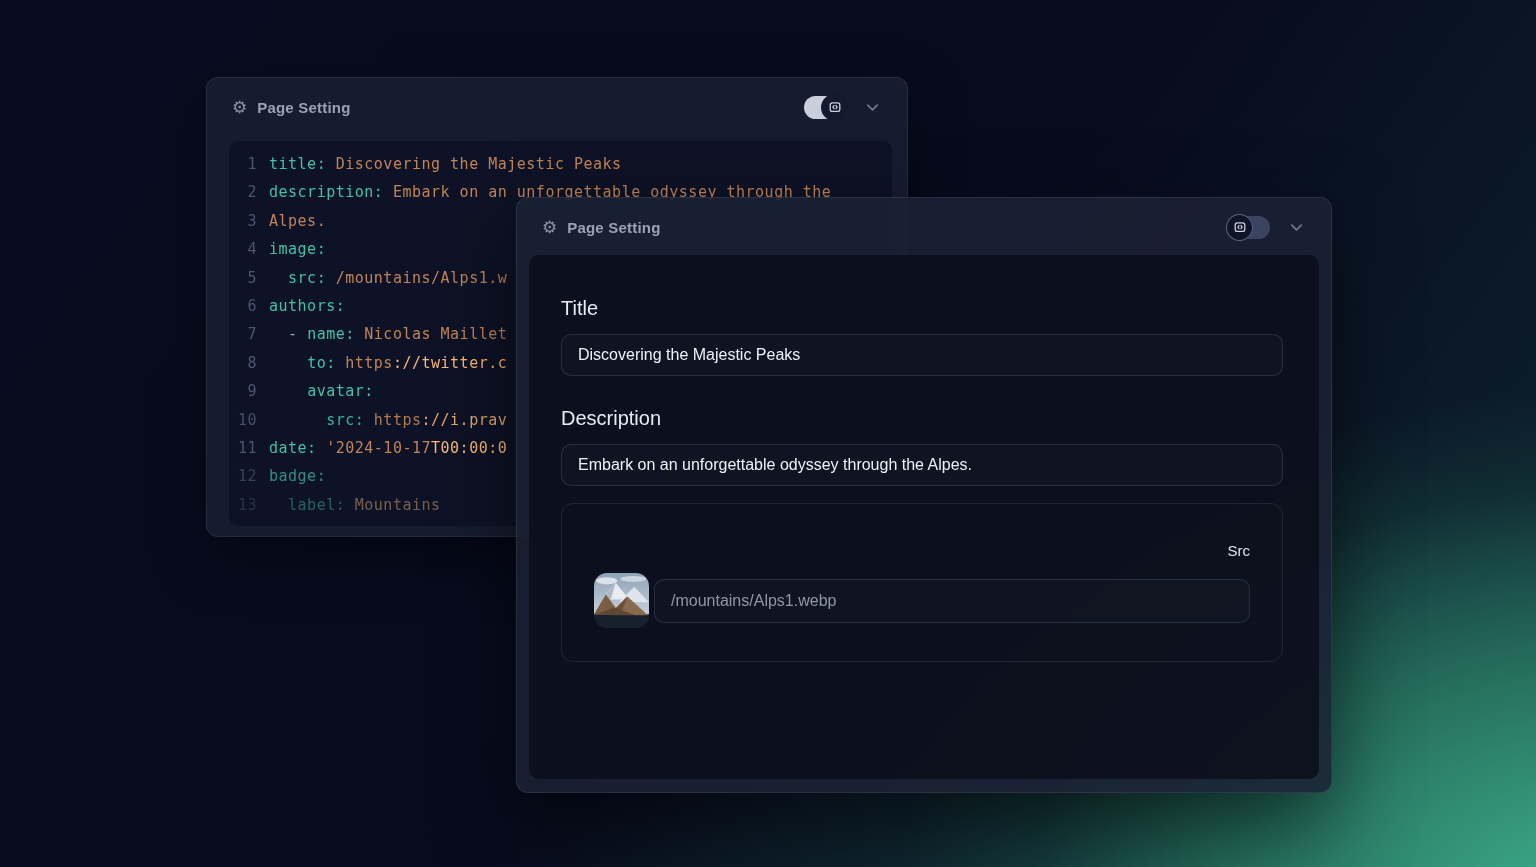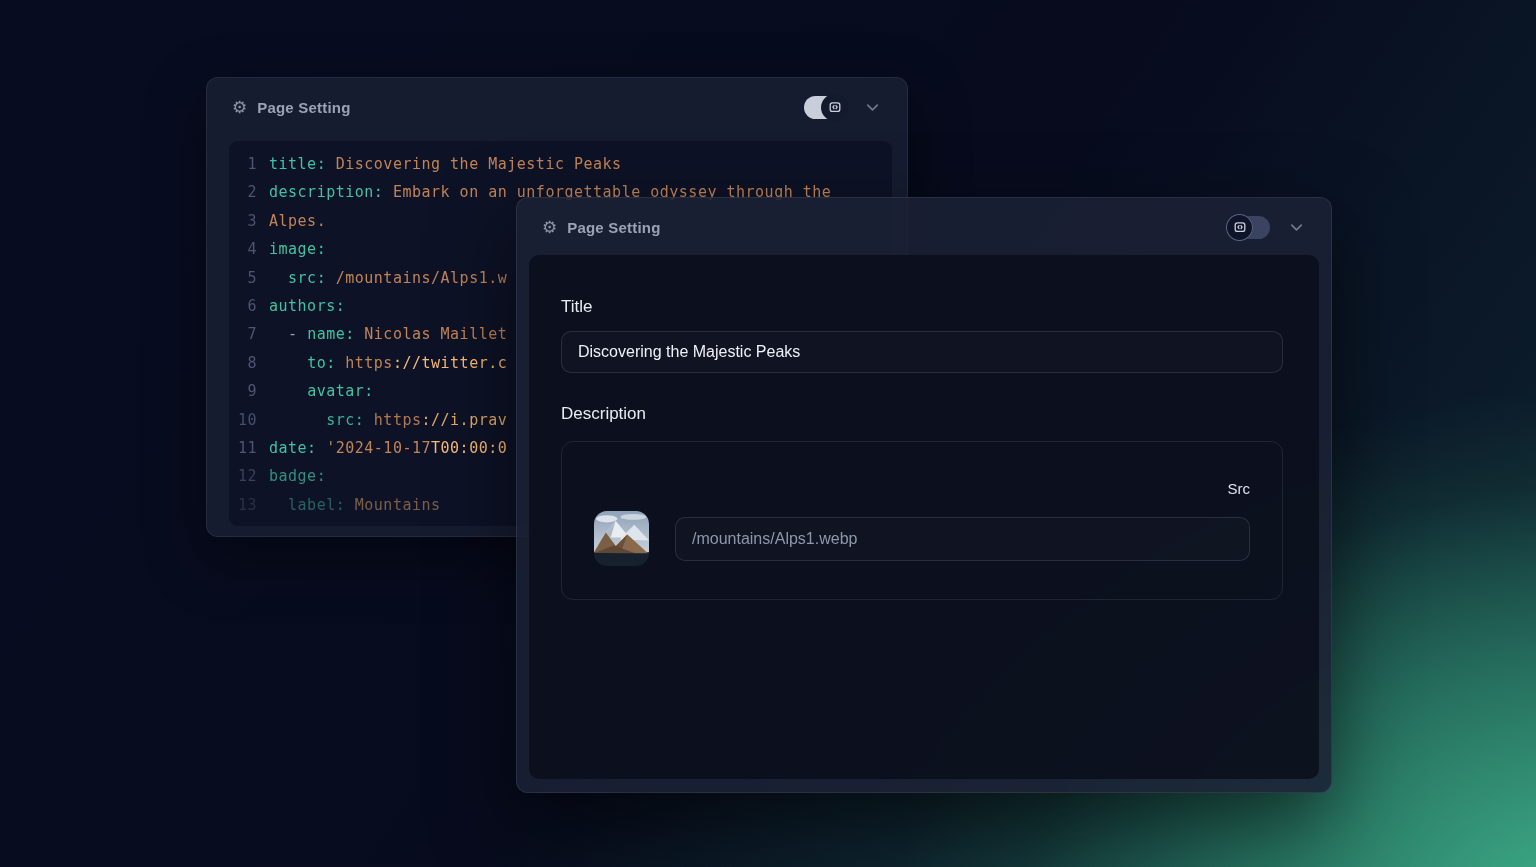--- a/index.html
+++ b/index.html
@@ -67,36 +67,36 @@
   .tok-plain{ color:#9aa1b5; }
 
   
   .form-content{
     position:absolute; left:12px; right:12px; top:57px; bottom:13px;
     background:rgba(10,14,27,.85);
     border-radius:10px;
     padding:42px 36px 0 32px;
     overflow:hidden;
   }
-  .field-label{ display:block; font-size:17px; color:#e7ebf2; margin-bottom:14px; }
+  .field-label{ display:block; font-size:20px; color:#e7ebf2; margin-bottom:14px; }
   .text-input{
     width:100%; height:42px; border-radius:10px;
     background:rgba(255,255,255,.02);
     border:1px solid rgba(152,167,197,.18);
     color:#eef1f6; font-size:16px; padding:0 16px;
     font-family:"Liberation Sans", sans-serif; outline:none;
   }
   .label-desc{ margin-top:31px; }
   .section-heading{ margin-top:60px; font-size:20px; font-weight:700; color:#f4f6fa; letter-spacing:.2px; }
   .image-card{
     margin-top:17px; border:1px solid rgba(255,255,255,.09); border-radius:12px;
     padding:38px 32px 33px 32px;
   }
   .src-label{ display:block; font-size:15px; color:#dfe4ec; margin-bottom:14px;text-align:right; }
-  .src-row{ display:flex; align-items:center; gap:26px; }
+  .src-row{ display:flex; align-items:center; gap:5px; }
   .thumb{ flex:0 0 55px; width:55px; height:55px; border-radius:13px; overflow:hidden; }
   .src-input{ flex:1; height:44px; color:#8e97a9; }
 </style>
 </head>
 <body>
 
 <div class="stage">
 
   <section class="panel panel-back">
     <header class="panel-header">
@@ -142,20 +142,21 @@
             </svg>
         </span>
       </div>
     </header>
 
     <div class="form-content">
       <label class="field-label">Title</label>
       <input class="text-input" readonly="" value="Discovering the Majestic Peaks" style="">
 
       <label class="field-label label-desc">Description</label>
+      <input class="text-input" readonly="" value="Embark on an unforgettable odyssey through the Alpes." style="">
 
 
       <div class="image-card">
         <span class="src-label">Src</span>
         <div class="src-row">
           <div class="thumb">
             <svg width="55" height="55" viewBox="0 0 56 56" preserveAspectRatio="none">
               <defs>
                 <linearGradient id="sky" x1="0" y1="0" x2="0" y2="1">
                   <stop offset="0" stop-color="#8fa2b8"></stop>

